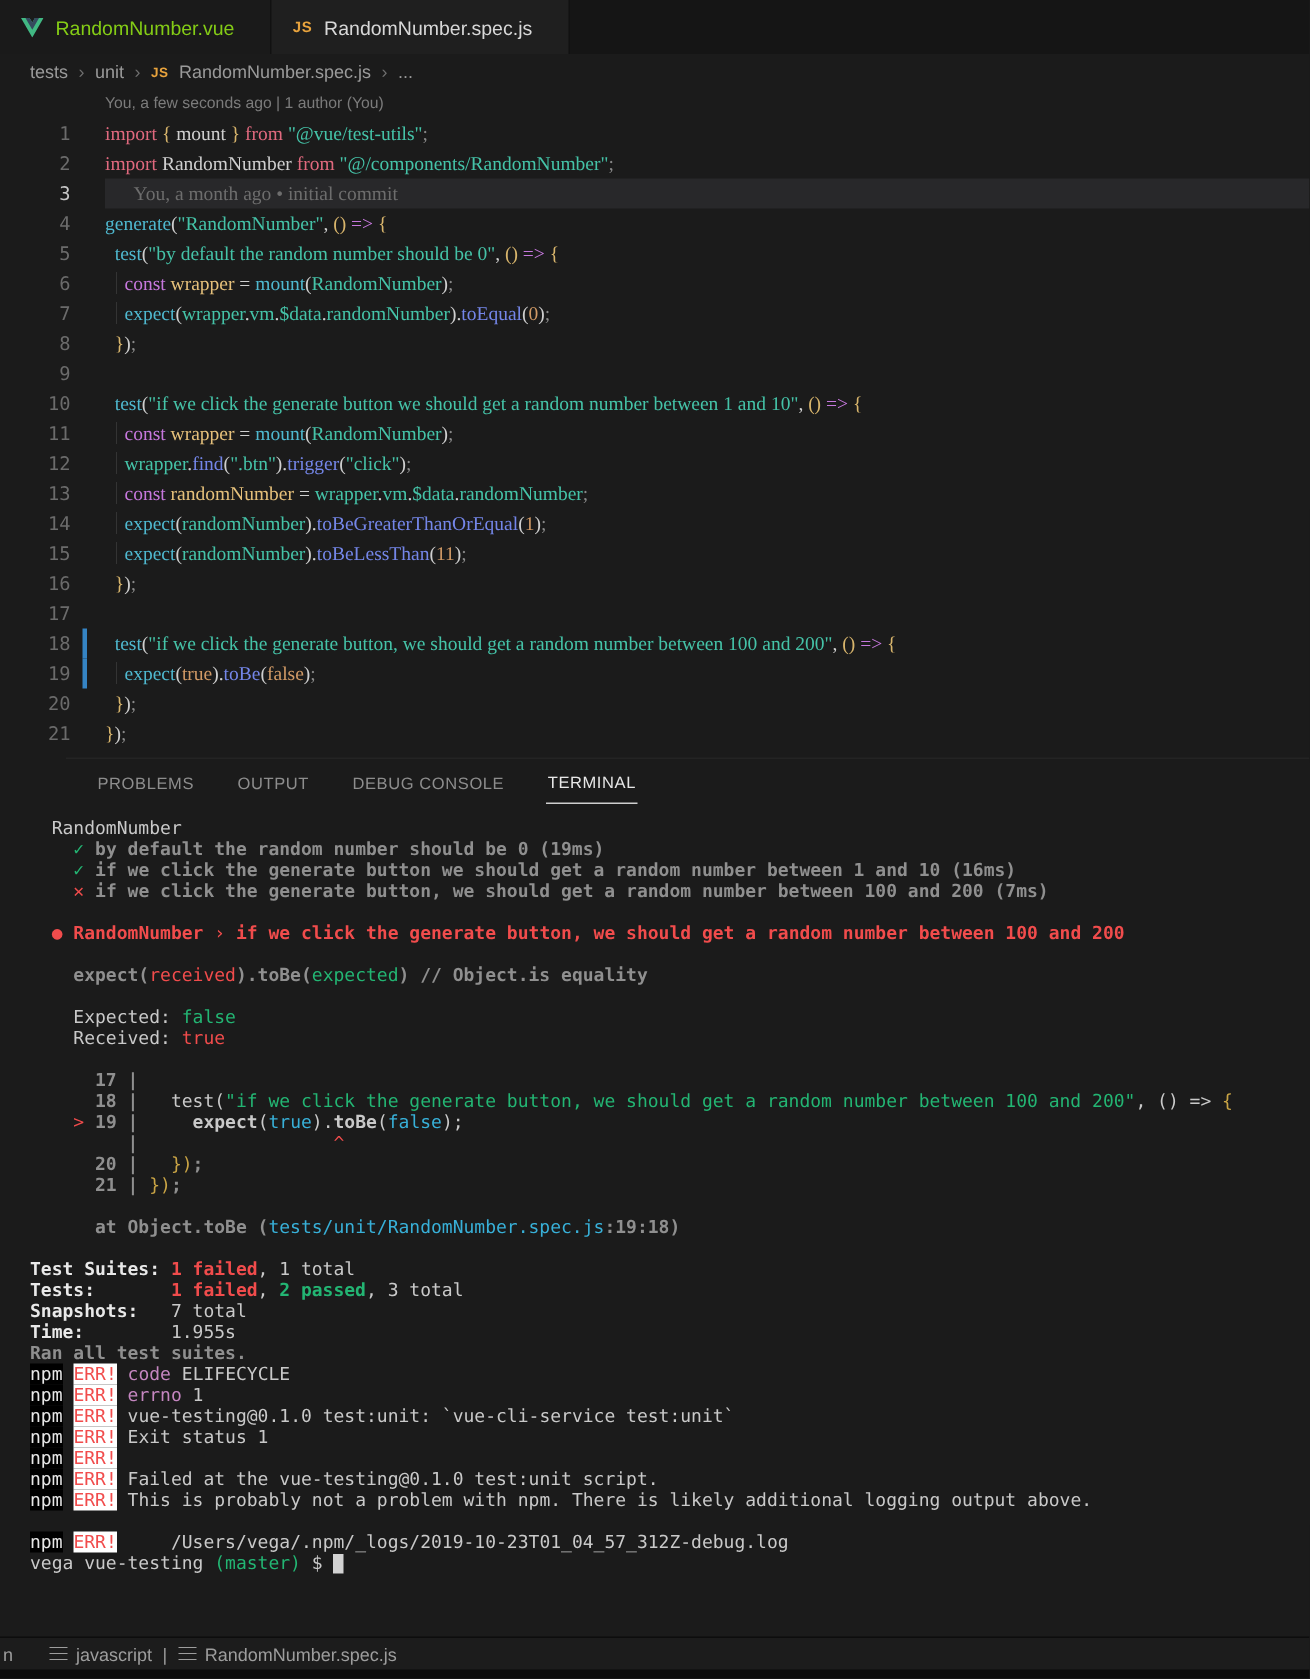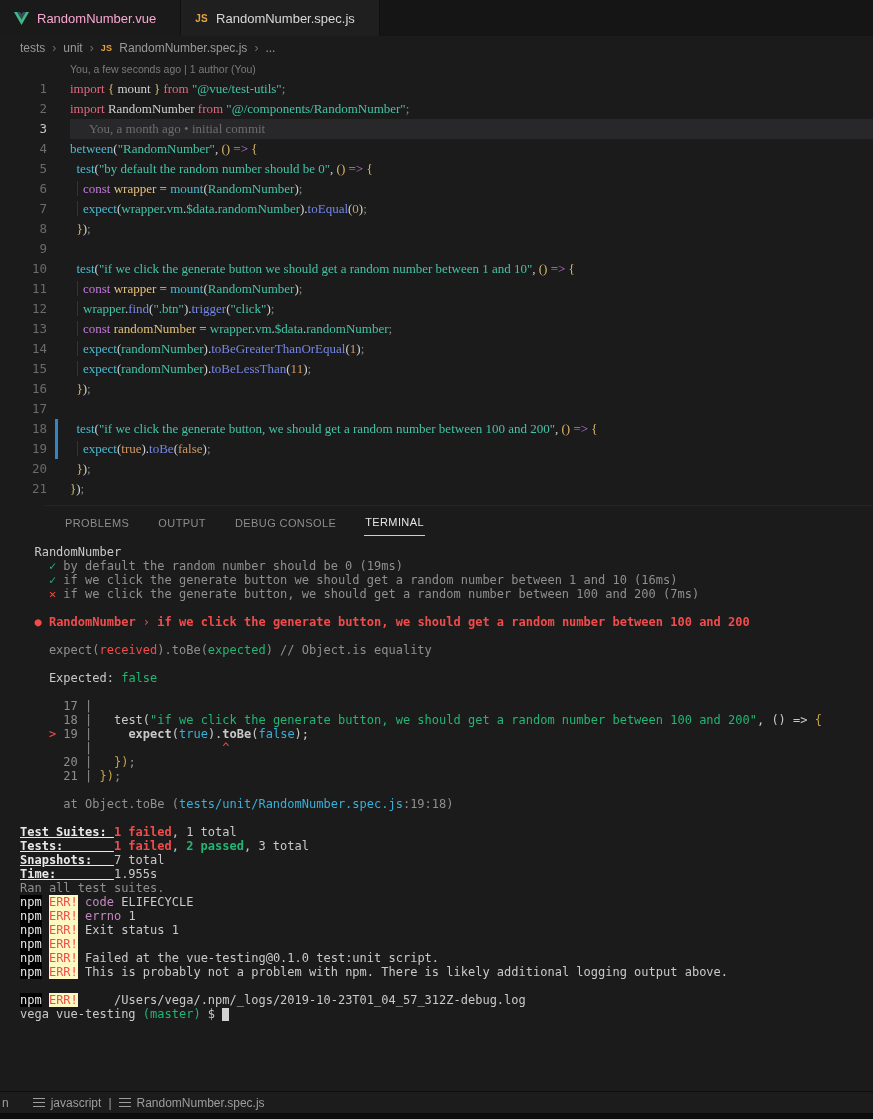--- a/index.html
+++ b/index.html
@@ -3,21 +3,21 @@
 <meta charset="utf-8">
 <style>
   * { margin:0; padding:0; box-sizing:border-box; }
   html,body { width:873px; height:1119px; overflow:hidden; }
   body { background:var(--bg,#1b1b1b); position:relative;
          font-family:"Liberation Sans", sans-serif; }
 
   
   .tabbar { height:36px; background:var(--tabbar-bg,#151515); display:flex; align-items:stretch; }
   .tab { display:flex; align-items:center; gap:8px; padding:0 24px 0 14px;
-         font-size:13px; color:#f9a8d4; background:#1a1a1a; border-right:1px solid #111; }
+         font-size:13px; color:#84cc16; background:#1a1a1a; border-right:1px solid #111; }
   .tab.active { background:#1f1f1f; color:#d8d8d8; }
   .vue-icon svg { display:block; }
   .js-badge { color:var(--accent-js,#e8a33d); font-weight:700; font-size:10px; letter-spacing:.3px; }
   .js-badge.small { font-size:9px; }
 
   
   .breadcrumb { height:24px; display:flex; align-items:center; gap:7px;
                 padding-left:20px; font-size:12px; color:#9a9a9a; }
   .bc-sep { color:#6f6f6f; font-size:12px; }
 
@@ -48,30 +48,30 @@
   
   .panelbar { height:32px; display:flex; align-items:center; gap:27px; padding-left:20px;
               font-size:11px; letter-spacing:.4px; color:#8d8d8d; border-top:1px solid #242424; margin-top:6px;margin-left:44px; }
   .ptab { padding:9px 1px 7px; cursor:default; }
   .ptab.active { color:#e7e7e7; border-bottom:1px solid #cfcfcf; }
 
   
   .terminal { padding:8px 0 0 20px; font-family:"DejaVu Sans Mono", monospace; font-size:12px; }
   .tline { height:14px; line-height:14px; white-space:pre; }
   .t-def { color:var(--t-def,#c9c9c9); }
-  .t-dim { color:var(--t-dim,#8f8f8f); }
+  .t-dim { color:var(--t-dim,#8f8f8f);font-weight:bold; }
   .t-red { color:var(--t-red,#f14c4c); }
   .t-green { color:var(--t-green,#23b573); }
   .t-cyan { color:var(--t-cyan,#38b0d8); }
   .t-magenta { color:var(--t-magenta,#c586c0); }
   .t-yellow { color:var(--t-yellow,#c9a445); }
-  .t-white { color:var(--t-white,#e9e9e9);text-decoration:underline; }
+  .t-white { color:var(--t-white,#e9e9e9); }
   .b { font-weight:bold; }
   .npmk { background:#000; color:#e8e8e8; }
-  .errk { background:#fef9c3; color:var(--t-red,#f14c4c); }
+  .errk { background:#ffffff; color:var(--t-red,#f14c4c); }
   .cursorblk { display:inline-block; width:7px; height:13px; background:#d2d2d2; vertical-align:text-bottom; }
 
   
   .statusbar { position:absolute; left:0; right:0; bottom:6px; height:22px; z-index:3;
                background:#1c1c1c; border-top:1px solid #0d0d0d;
                display:flex; align-items:center; font-size:12px; color:var(--status-text,#9d9d9d); }
   .bottomstrip { position:absolute; left:0; right:0; bottom:0; height:6px; background:#0c0c0c; z-index:3; }
   .statusbar .partial { margin-left:2px; }
   .statusbar .grp { display:flex; align-items:center; margin-left:24px; gap:6px; }
   .ic-list { display:inline-block; width:12px; height:9px;
@@ -105,21 +105,21 @@
   <span>RandomNumber.spec.js</span>
   <span class="bc-sep">›</span>
   <span>...</span>
 </div>
 
 <div class="codelens">You, a few seconds ago | 1 author (You)</div>
 <div class="editor" id="editor">
     <div class="eline"><span class="lnum">1</span><span class="gutterpad"></span><span class="ecode"><span class="e-kw">import</span><span class="e-d"> </span><span class="e-brace">{</span><span class="e-d"> mount </span><span class="e-brace">}</span><span class="e-d"> </span><span class="e-kw">from</span><span class="e-d"> </span><span class="e-tl">"@vue/test-utils"</span><span class="e-semi">;</span></span></div>
     <div class="eline"><span class="lnum">2</span><span class="gutterpad"></span><span class="ecode"><span class="e-kw">import</span><span class="e-d"> RandomNumber </span><span class="e-kw">from</span><span class="e-d"> </span><span class="e-tl">"@/components/RandomNumber"</span><span class="e-semi">;</span></span></div>
     <div class="eline act"><span class="lnum">3</span><span class="gutterpad"></span><span class="ecode"><span class="e-blame">      You, a month ago • initial commit</span></span></div>
-    <div class="eline"><span class="lnum">4</span><span class="gutterpad"></span><span class="ecode"><span class="e-fn">between</span><span class="e-d">(</span><span class="e-tl">"RandomNumber"</span><span class="e-d">, </span><span class="e-brace">()</span><span class="e-d"> </span><span class="e-pu">=&gt;</span><span class="e-d"> </span><span class="e-brace">{</span></span></div>
+    <div class="eline"><span class="lnum">4</span><span class="gutterpad"></span><span class="ecode"><span class="e-fn">generate</span><span class="e-d">(</span><span class="e-tl">"RandomNumber"</span><span class="e-d">, </span><span class="e-brace">()</span><span class="e-d"> </span><span class="e-pu">=&gt;</span><span class="e-d"> </span><span class="e-brace">{</span></span></div>
     <div class="eline"><span class="lnum">5</span><span class="gutterpad"></span><span class="ecode"><span class="e-d">  </span><span class="e-fn">test</span><span class="e-d">(</span><span class="e-tl">"by default the random number should be 0"</span><span class="e-d">, </span><span class="e-brace">()</span><span class="e-d"> </span><span class="e-pu">=&gt;</span><span class="e-d"> </span><span class="e-brace">{</span></span></div>
     <div class="eline"><span class="lnum">6</span><span class="gutterpad"></span><span class="ecode"><span class="e-d">  </span><span class="e-g">  </span><span class="e-pu">const</span><span class="e-d"> </span><span class="e-va">wrapper</span><span class="e-d"> = </span><span class="e-fn">mount</span><span class="e-d">(</span><span class="e-tl">RandomNumber</span><span class="e-d">)</span><span class="e-semi">;</span></span></div>
     <div class="eline"><span class="lnum">7</span><span class="gutterpad"></span><span class="ecode"><span class="e-d">  </span><span class="e-g">  </span><span class="e-fn">expect</span><span class="e-d">(</span><span class="e-tl">wrapper</span><span class="e-d">.</span><span class="e-tl">vm</span><span class="e-d">.</span><span class="e-tl">$data</span><span class="e-d">.</span><span class="e-tl">randomNumber</span><span class="e-d">).</span><span class="e-me">toEqual</span><span class="e-d">(</span><span class="e-nu">0</span><span class="e-d">)</span><span class="e-semi">;</span></span></div>
     <div class="eline"><span class="lnum">8</span><span class="gutterpad"></span><span class="ecode"><span class="e-d">  </span><span class="e-brace">}</span><span class="e-d">)</span><span class="e-semi">;</span></span></div>
     <div class="eline"><span class="lnum">9</span><span class="gutterpad"></span><span class="ecode"></span></div>
     <div class="eline"><span class="lnum">10</span><span class="gutterpad"></span><span class="ecode"><span class="e-d">  </span><span class="e-fn">test</span><span class="e-d">(</span><span class="e-tl">"if we click the generate button we should get a random number between 1 and 10"</span><span class="e-d">, </span><span class="e-brace">()</span><span class="e-d"> </span><span class="e-pu">=&gt;</span><span class="e-d"> </span><span class="e-brace">{</span></span></div>
     <div class="eline"><span class="lnum">11</span><span class="gutterpad"></span><span class="ecode"><span class="e-d">  </span><span class="e-g">  </span><span class="e-pu">const</span><span class="e-d"> </span><span class="e-va">wrapper</span><span class="e-d"> = </span><span class="e-fn">mount</span><span class="e-d">(</span><span class="e-tl">RandomNumber</span><span class="e-d">)</span><span class="e-semi">;</span></span></div>
     <div class="eline"><span class="lnum">12</span><span class="gutterpad"></span><span class="ecode"><span class="e-d">  </span><span class="e-g">  </span><span class="e-tl">wrapper</span><span class="e-d">.</span><span class="e-me">find</span><span class="e-d">(</span><span class="e-tl">".btn"</span><span class="e-d">).</span><span class="e-me">trigger</span><span class="e-d">(</span><span class="e-tl">"click"</span><span class="e-d">)</span><span class="e-semi">;</span></span></div>
     <div class="eline"><span class="lnum">13</span><span class="gutterpad"></span><span class="ecode"><span class="e-d">  </span><span class="e-g">  </span><span class="e-pu">const</span><span class="e-d"> </span><span class="e-va">randomNumber</span><span class="e-d"> = </span><span class="e-tl">wrapper</span><span class="e-d">.</span><span class="e-tl">vm</span><span class="e-d">.</span><span class="e-tl">$data</span><span class="e-d">.</span><span class="e-tl">randomNumber</span><span class="e-semi">;</span></span></div>
     <div class="eline"><span class="lnum">14</span><span class="gutterpad"></span><span class="ecode"><span class="e-d">  </span><span class="e-g">  </span><span class="e-fn">expect</span><span class="e-d">(</span><span class="e-tl">randomNumber</span><span class="e-d">).</span><span class="e-me">toBeGreaterThanOrEqual</span><span class="e-d">(</span><span class="e-nu">1</span><span class="e-d">)</span><span class="e-semi">;</span></span></div>
@@ -143,37 +143,39 @@
     <div class="tline"><span class="t-def">  RandomNumber</span></div>
     <div class="tline"><span class="t-green">    ✓ </span><span class="t-dim">by default the random number should be 0 (19ms)</span></div>
     <div class="tline"><span class="t-green">    ✓ </span><span class="t-dim">if we click the generate button we should get a random number between 1 and 10 (16ms)</span></div>
     <div class="tline"><span class="t-red">    ✕ </span><span class="t-dim">if we click the generate button, we should get a random number between 100 and 200 (7ms)</span></div>
     <div class="tline"></div>
     <div class="tline"><span class="t-red">  ● </span><span class="t-red b">RandomNumber</span><span class="t-red"> › </span><span class="t-red b">if we click the generate button, we should get a random number between 100 and 200</span></div>
     <div class="tline"></div>
     <div class="tline"><span class="t-dim">    expect(</span><span class="t-red">received</span><span class="t-dim">).toBe(</span><span class="t-green">expected</span><span class="t-dim">) // Object.is equality</span></div>
     <div class="tline"></div>
     <div class="tline"><span class="t-def">    Expected: </span><span class="t-green">false</span></div>
+    <div class="tline"><span class="t-def">    Received: </span><span class="t-red">true</span></div>
     <div class="tline"></div>
     <div class="tline"><span class="t-dim">      17 |</span></div>
     <div class="tline"><span class="t-dim">      18 | </span><span class="t-def">  test(</span><span class="t-green">"if we click the generate button, we should get a random number between 100 and 200"</span><span class="t-def">, () =&gt; </span><span class="t-yellow">{</span></div>
     <div class="tline"><span class="t-red">    &gt; </span><span class="t-dim">19 | </span><span class="t-def">    </span><span class="t-def b">expect</span><span class="t-def">(</span><span class="t-cyan">true</span><span class="t-def">).</span><span class="t-def b">toBe</span><span class="t-def">(</span><span class="t-cyan">false</span><span class="t-def">);</span></div>
     <div class="tline"><span class="t-dim">         | </span><span class="t-red">                 ^</span></div>
     <div class="tline"><span class="t-dim">      20 | </span><span class="t-yellow">  })</span><span class="t-dim">;</span></div>
     <div class="tline"><span class="t-dim">      21 | </span><span class="t-yellow">})</span><span class="t-dim">;</span></div>
     <div class="tline"></div>
     <div class="tline"><span class="t-dim">      at Object.toBe (</span><span class="t-cyan">tests/unit/RandomNumber.spec.js</span><span class="t-dim">:19:18)</span></div>
     <div class="tline"></div>
     <div class="tline"><span class="t-white b">Test Suites: </span><span class="t-red b">1 failed</span><span class="t-def">, 1 total</span></div>
     <div class="tline"><span class="t-white b">Tests:       </span><span class="t-red b">1 failed</span><span class="t-def">, </span><span class="t-green b">2 passed</span><span class="t-def">, 3 total</span></div>
     <div class="tline"><span class="t-white b">Snapshots:   </span><span class="t-def">7 total</span></div>
     <div class="tline"><span class="t-white b">Time:        </span><span class="t-def">1.955s</span></div>
     <div class="tline"><span class="t-dim">Ran all test suites.</span></div>
     <div class="tline"><span class="npmk">npm</span><span class="t-def"> </span><span class="errk">ERR!</span><span class="t-def"> </span><span class="t-magenta">code</span><span class="t-def"> ELIFECYCLE</span></div>
     <div class="tline"><span class="npmk">npm</span><span class="t-def"> </span><span class="errk">ERR!</span><span class="t-def"> </span><span class="t-magenta">errno</span><span class="t-def"> 1</span></div>
+    <div class="tline"><span class="npmk">npm</span><span class="t-def"> </span><span class="errk">ERR!</span><span class="t-def"> vue-testing@0.1.0 test:unit: `vue-cli-service test:unit`</span></div>
     <div class="tline"><span class="npmk">npm</span><span class="t-def"> </span><span class="errk">ERR!</span><span class="t-def"> Exit status 1</span></div>
     <div class="tline"><span class="npmk">npm</span><span class="t-def"> </span><span class="errk">ERR!</span></div>
     <div class="tline"><span class="npmk">npm</span><span class="t-def"> </span><span class="errk">ERR!</span><span class="t-def"> Failed at the vue-testing@0.1.0 test:unit script.</span></div>
     <div class="tline"><span class="npmk">npm</span><span class="t-def"> </span><span class="errk">ERR!</span><span class="t-def"> This is probably not a problem with npm. There is likely additional logging output above.</span></div>
     <div class="tline"></div>
     <div class="tline"><span class="npmk">npm</span><span class="t-def"> </span><span class="errk">ERR!</span><span class="t-def">     /Users/vega/.npm/_logs/2019-10-23T01_04_57_312Z-debug.log</span></div>
     <div class="tline"><span class="t-def">vega vue-testing </span><span class="t-green">(master)</span><span class="t-def"> $ </span><span class="cursorblk"> </span></div>
   </div>
 
 <div class="statusbar">

